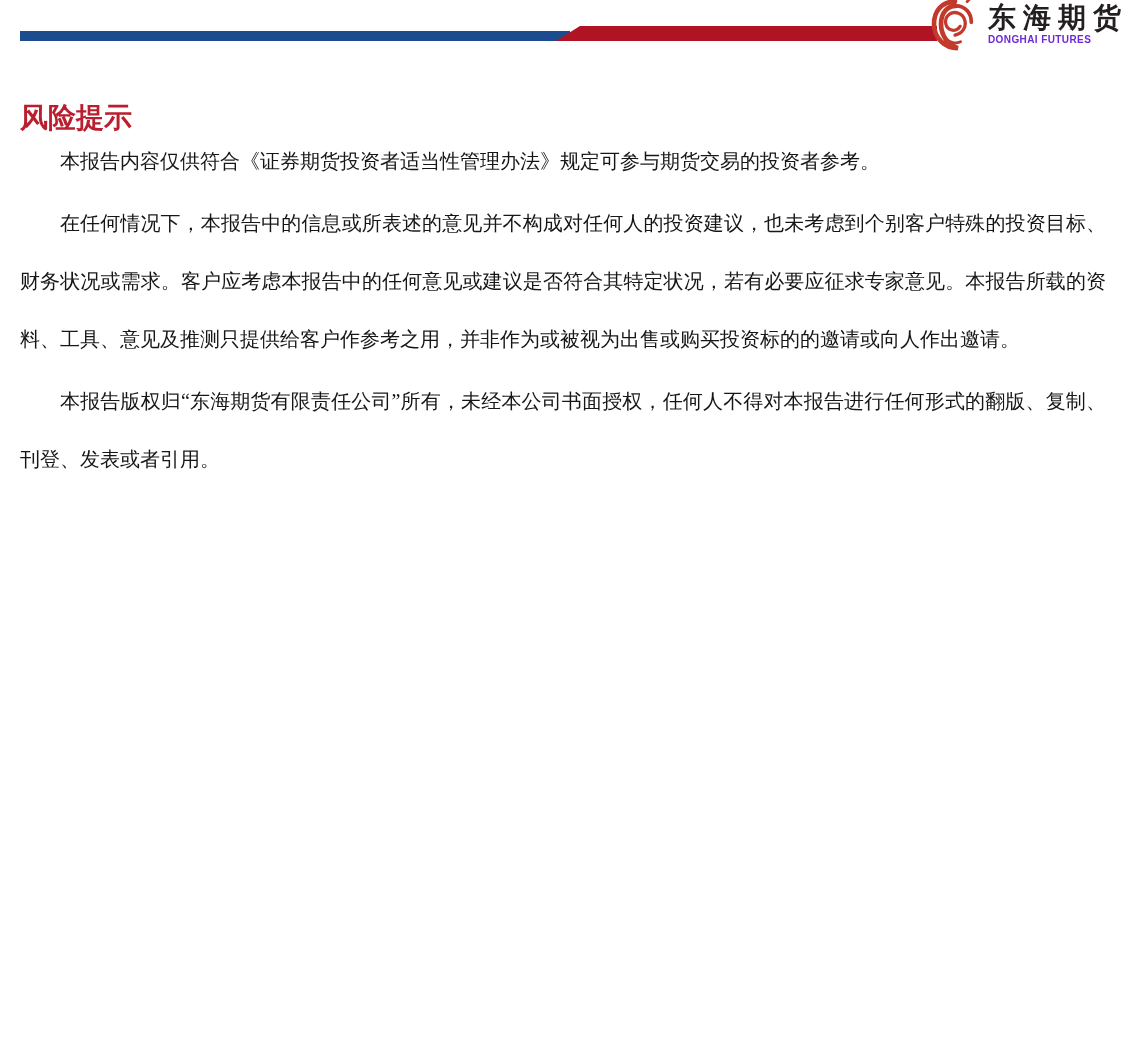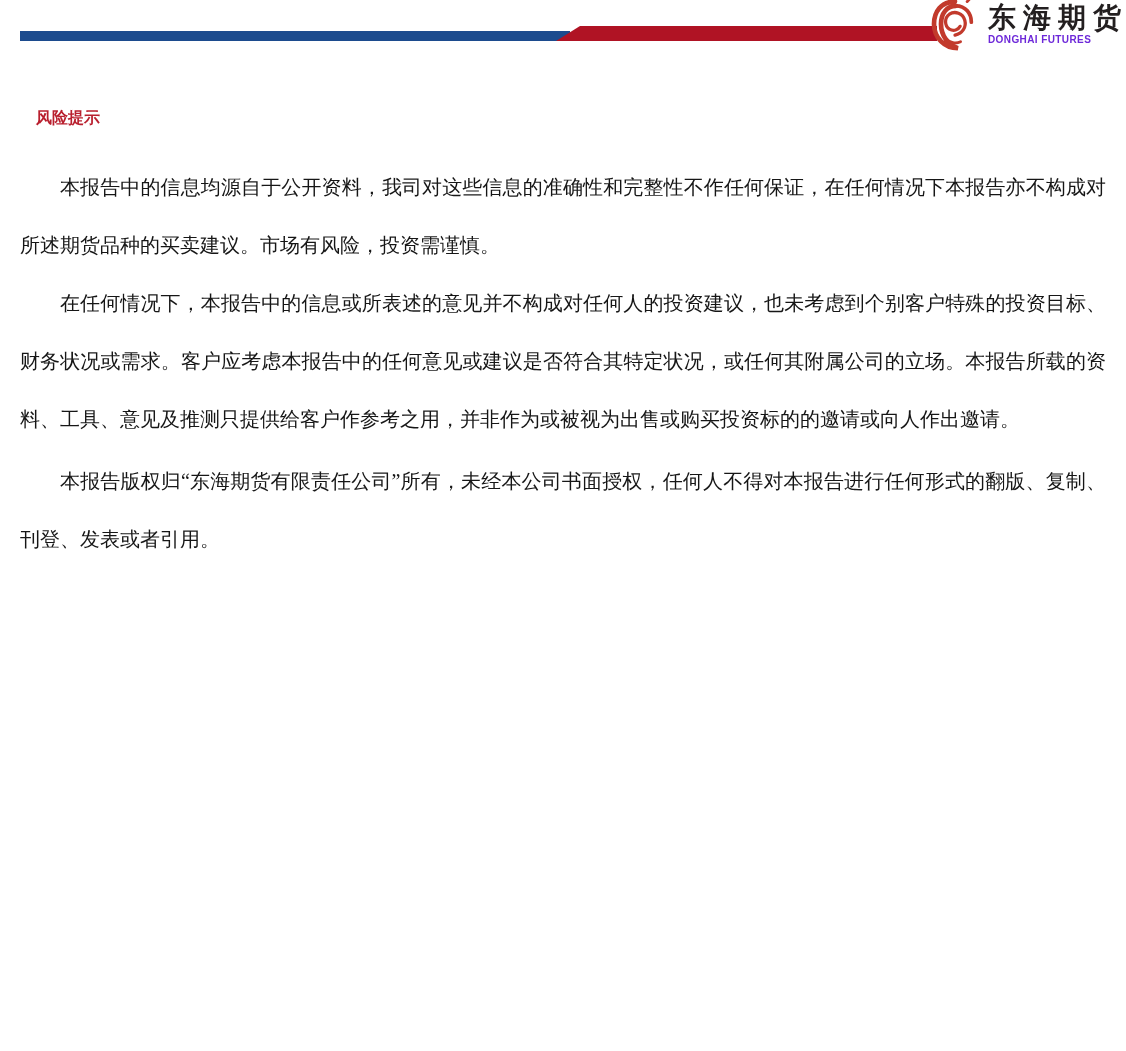--- a/index.html
+++ b/index.html
@@ -33,21 +33,21 @@
     font-family:"Liberation Sans","DejaVu Sans",sans-serif;
     font-weight:bold;font-size:28px;letter-spacing:7px;color:#231f20;white-space:nowrap;
   }
   .logo-en{
     font-family:"Liberation Sans","DejaVu Sans",sans-serif;
     font-weight:bold;font-size:10px;letter-spacing:0.4px;color:#6d28d9;
     margin-top:3px;white-space:nowrap;
   }
   main{padding:0 20px;}
   h2{
-    font-size:16px;line-height:28px;margin:16px;
+    font-size:28px;line-height:28px;margin:0;
     color:var(--heading-red);font-weight:bold;
     font-family:"Liberation Sans","DejaVu Sans",sans-serif;
   }
   .sec-risk h2{margin-top:57px;}
   .sec-disclaimer h2{margin-top:84px;}
   p{
     margin:0;font-size:20px;line-height:58px;
     text-align:justify;text-align-last:left;
     text-indent:2em;color:var(--ink);
   }
@@ -78,22 +78,22 @@
         <span class="logo-cn">东海期货</span>
         <span class="logo-en">DONGHAI FUTURES</span>
       </span>
     </div>
   </header>
 
   <main>
 
     <section class="sec sec-risk">
       <h2>风险提示</h2>
-      <p>本报告中的信息均源自于公开资料，我司对这些信息的准确性和完整性不作任何保证，在任何情况下本报告亦不构成对所述期货品种的买卖建议。市场有风险，投资需谨慎。</p>
     </section>
 
     <section class="sec sec-disclaimer">
-      <p>在任何情况下，本报告中的信息或所表述的意见并不构成对任何人的投资建议，也未考虑到个别客户特殊的投资目标、财务状况或需求。客户应考虑本报告中的任何意见或建议是否符合其特定状况，或任何其附属公司的立场。本报告所载的资料、工具、意见及推测只提供给客户作参考之用，并非作为或被视为出售或购买投资标的的邀请或向人作出邀请。</p>
+      <p>本报告内容仅供符合《证券期货投资者适当性管理办法》规定可参与期货交易的投资者参考。</p>
+      <p>在任何情况下，本报告中的信息或所表述的意见并不构成对任何人的投资建议，也未考虑到个别客户特殊的投资目标、财务状况或需求。客户应考虑本报告中的任何意见或建议是否符合其特定状况，若有必要应征求专家意见。本报告所载的资料、工具、意见及推测只提供给客户作参考之用，并非作为或被视为出售或购买投资标的的邀请或向人作出邀请。</p>
       <p>本报告版权归“东海期货有限责任公司”所有，未经本公司书面授权，任何人不得对本报告进行任何形式的翻版、复制、刊登、发表或者引用。</p>
     </section>
 
   </main>
 </div>
 
 </body></html>

